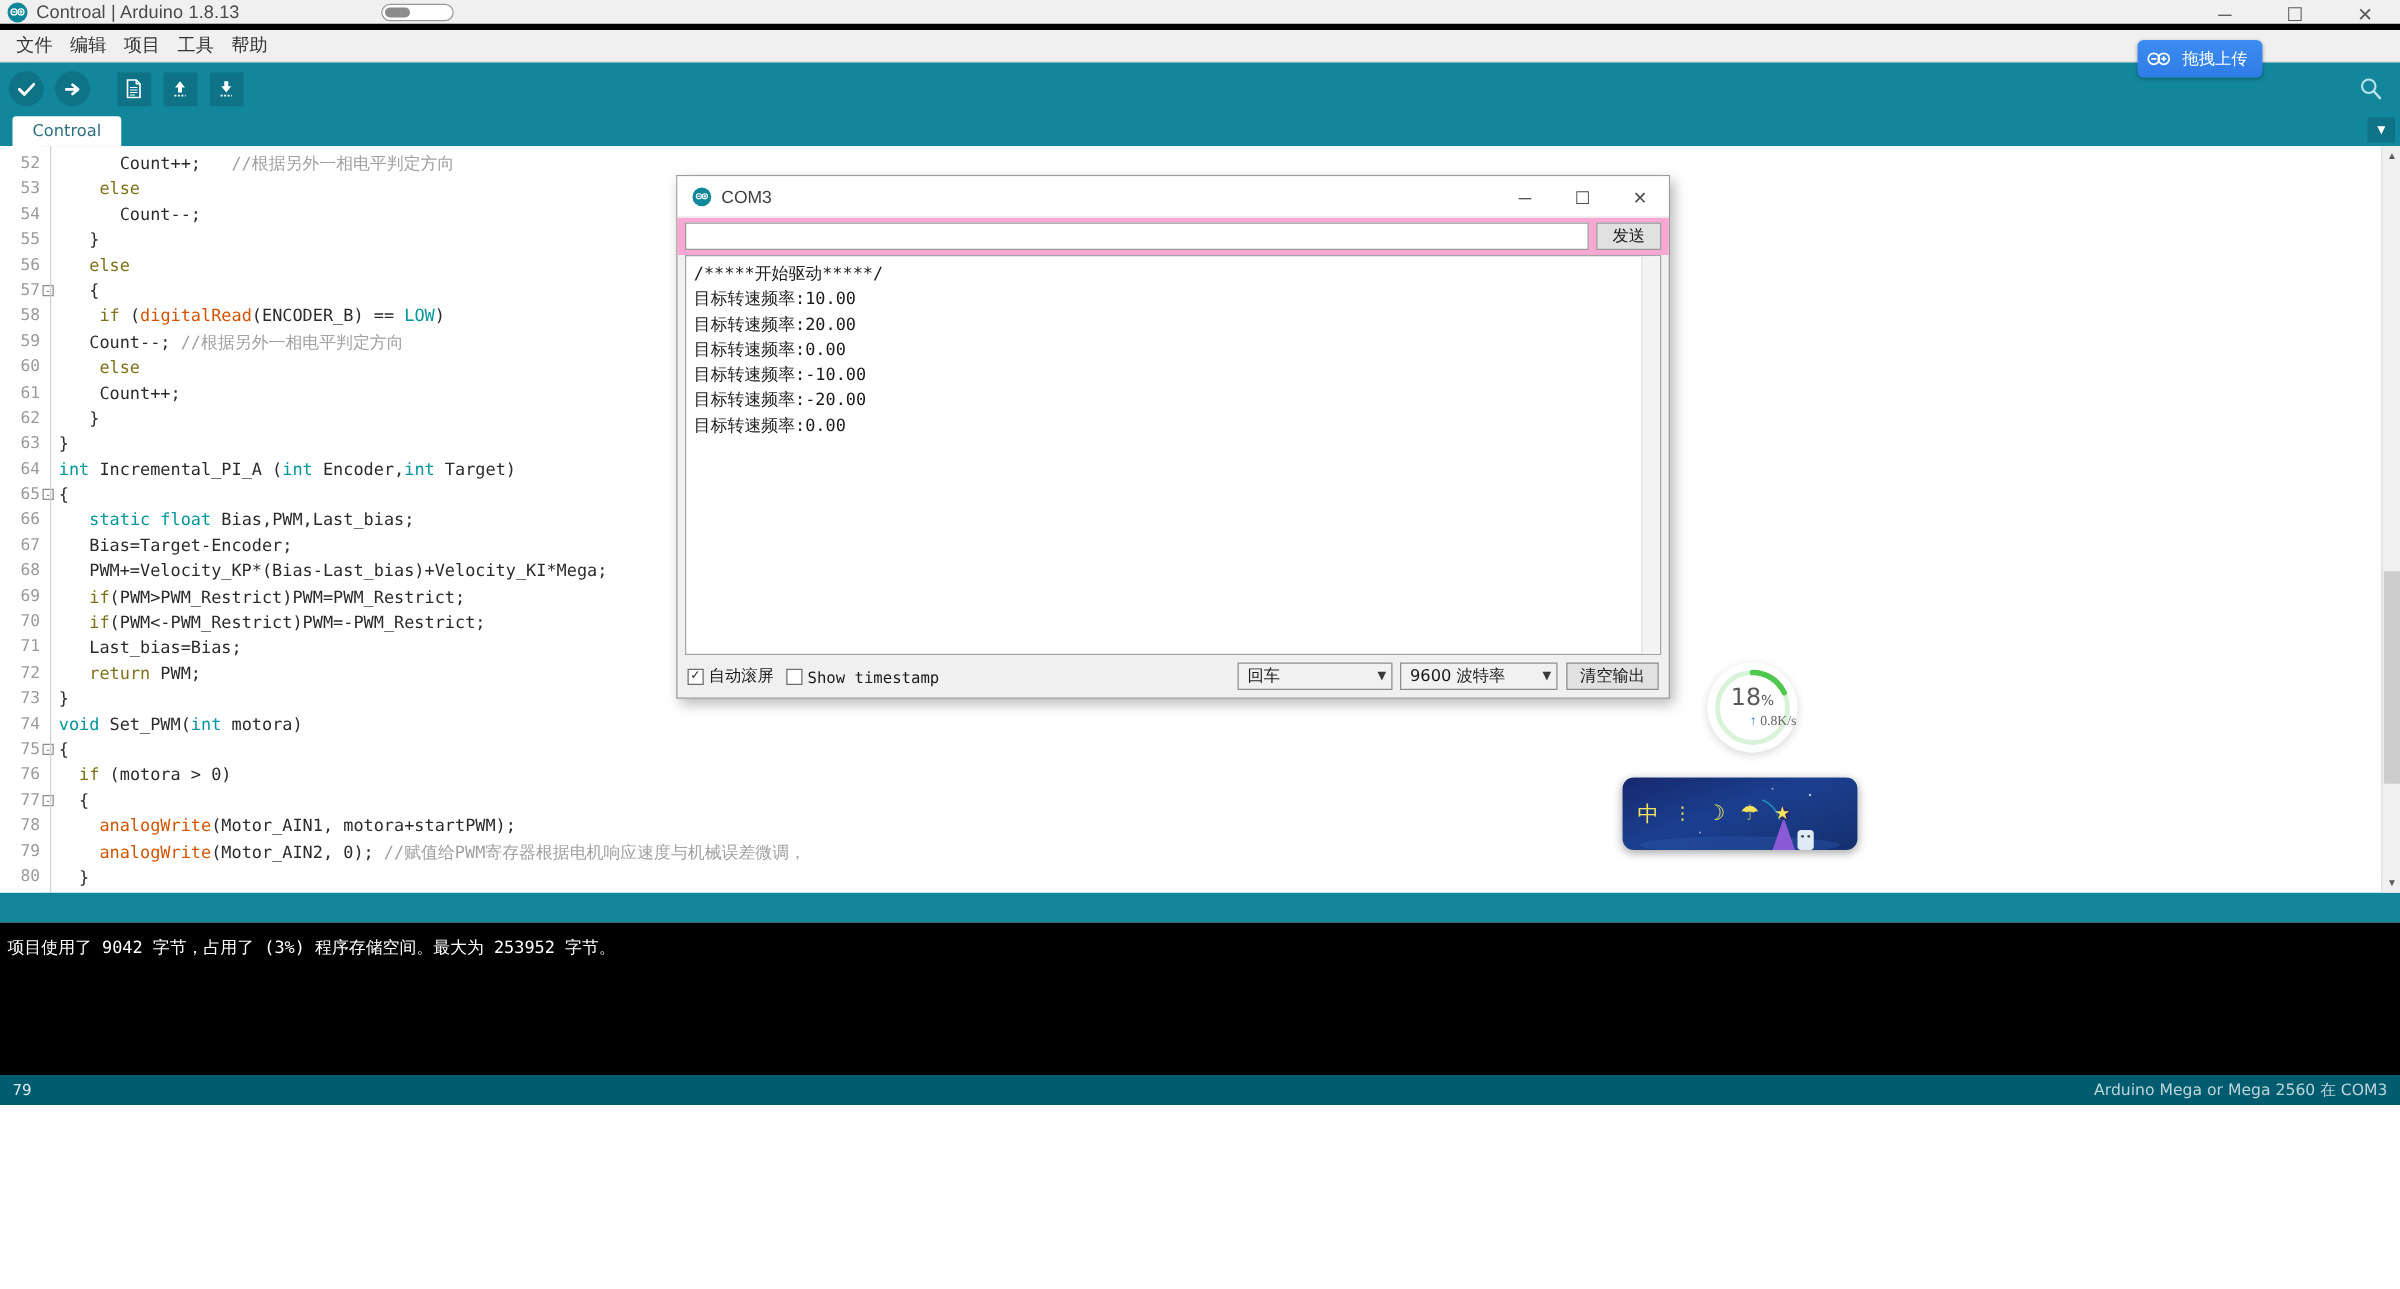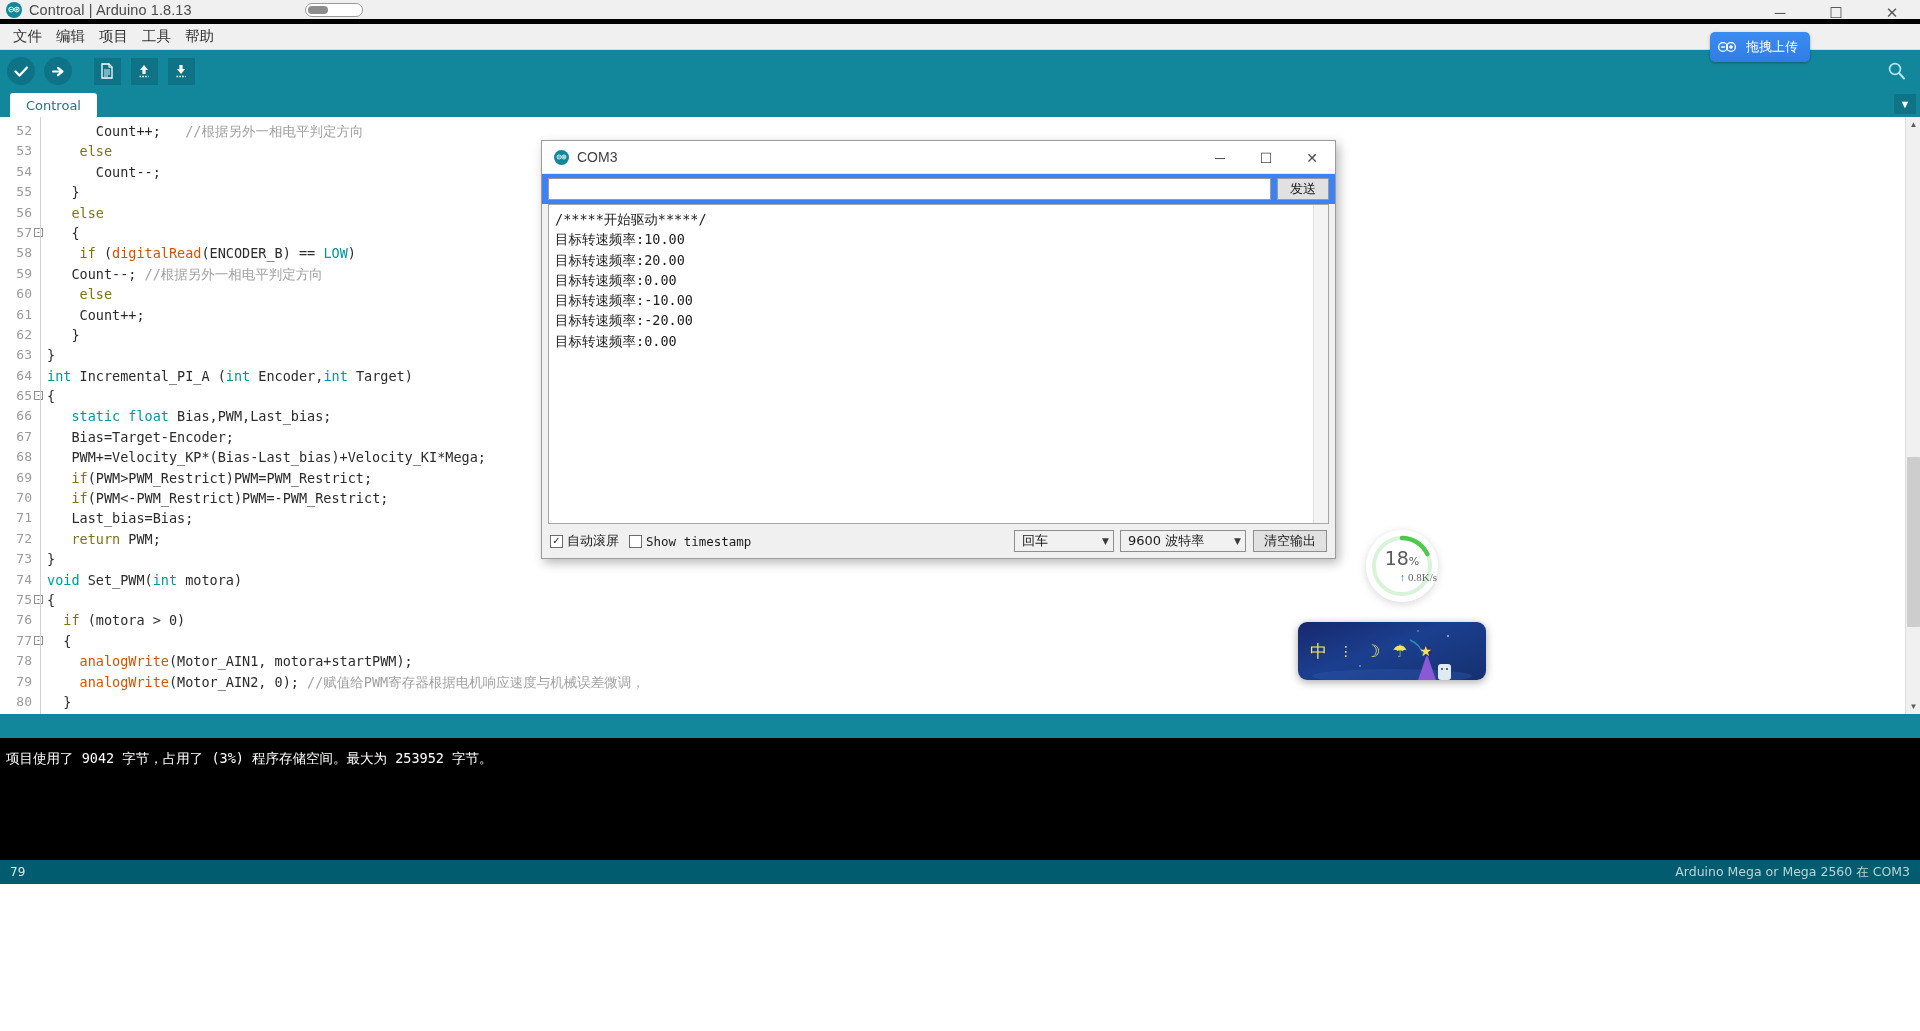--- a/index.html
+++ b/index.html
@@ -261,21 +261,21 @@
   .sd-wb {
     width: 46px; height: 33px;
     display:flex; align-items:center; justify-content:center;
     color:#4c4c4c; font-size: 14px;
   }
 
   .sd-inputrow {
     height: 30px;
     display: flex; align-items: center;
     padding: 0 6px;
-    background: #3b82f6;
+    background: #f9a8d4;
   }
   .sd-input {
     flex: 1; height: 22px;
     background:#ffffff;
     border: 1px solid #9a9a9a;
     font-family: "DejaVu Sans Mono", monospace;
     font-size: 13px;
     padding: 0 4px;
     color:#222;
   }
@@ -632,21 +632,21 @@
   <div class="sd-footer">
     <div class="cbx-wrap">
       <div class="cbx">✓</div>
       <div class="cbx-label">自动滚屏</div>
     </div>
     <div class="cbx-wrap">
       <div class="cbx"></div>
       <div class="cbx-label mono">Show timestamp</div>
     </div>
     <div class="sd-spacer"></div>
-    <div class="sd-select" style="width:100px;gap:27px;">
+    <div class="sd-select" style="width:124px;gap:27px;">
       <span class="sv">回车</span>
       <span class="chev">▼</span>
     </div>
     <div class="sd-select" style="width:126px;">
       <span class="sv">9600 波特率</span>
       <span class="chev">▼</span>
     </div>
     <div class="sd-clear">清空输出</div>
   </div>
 </div>

